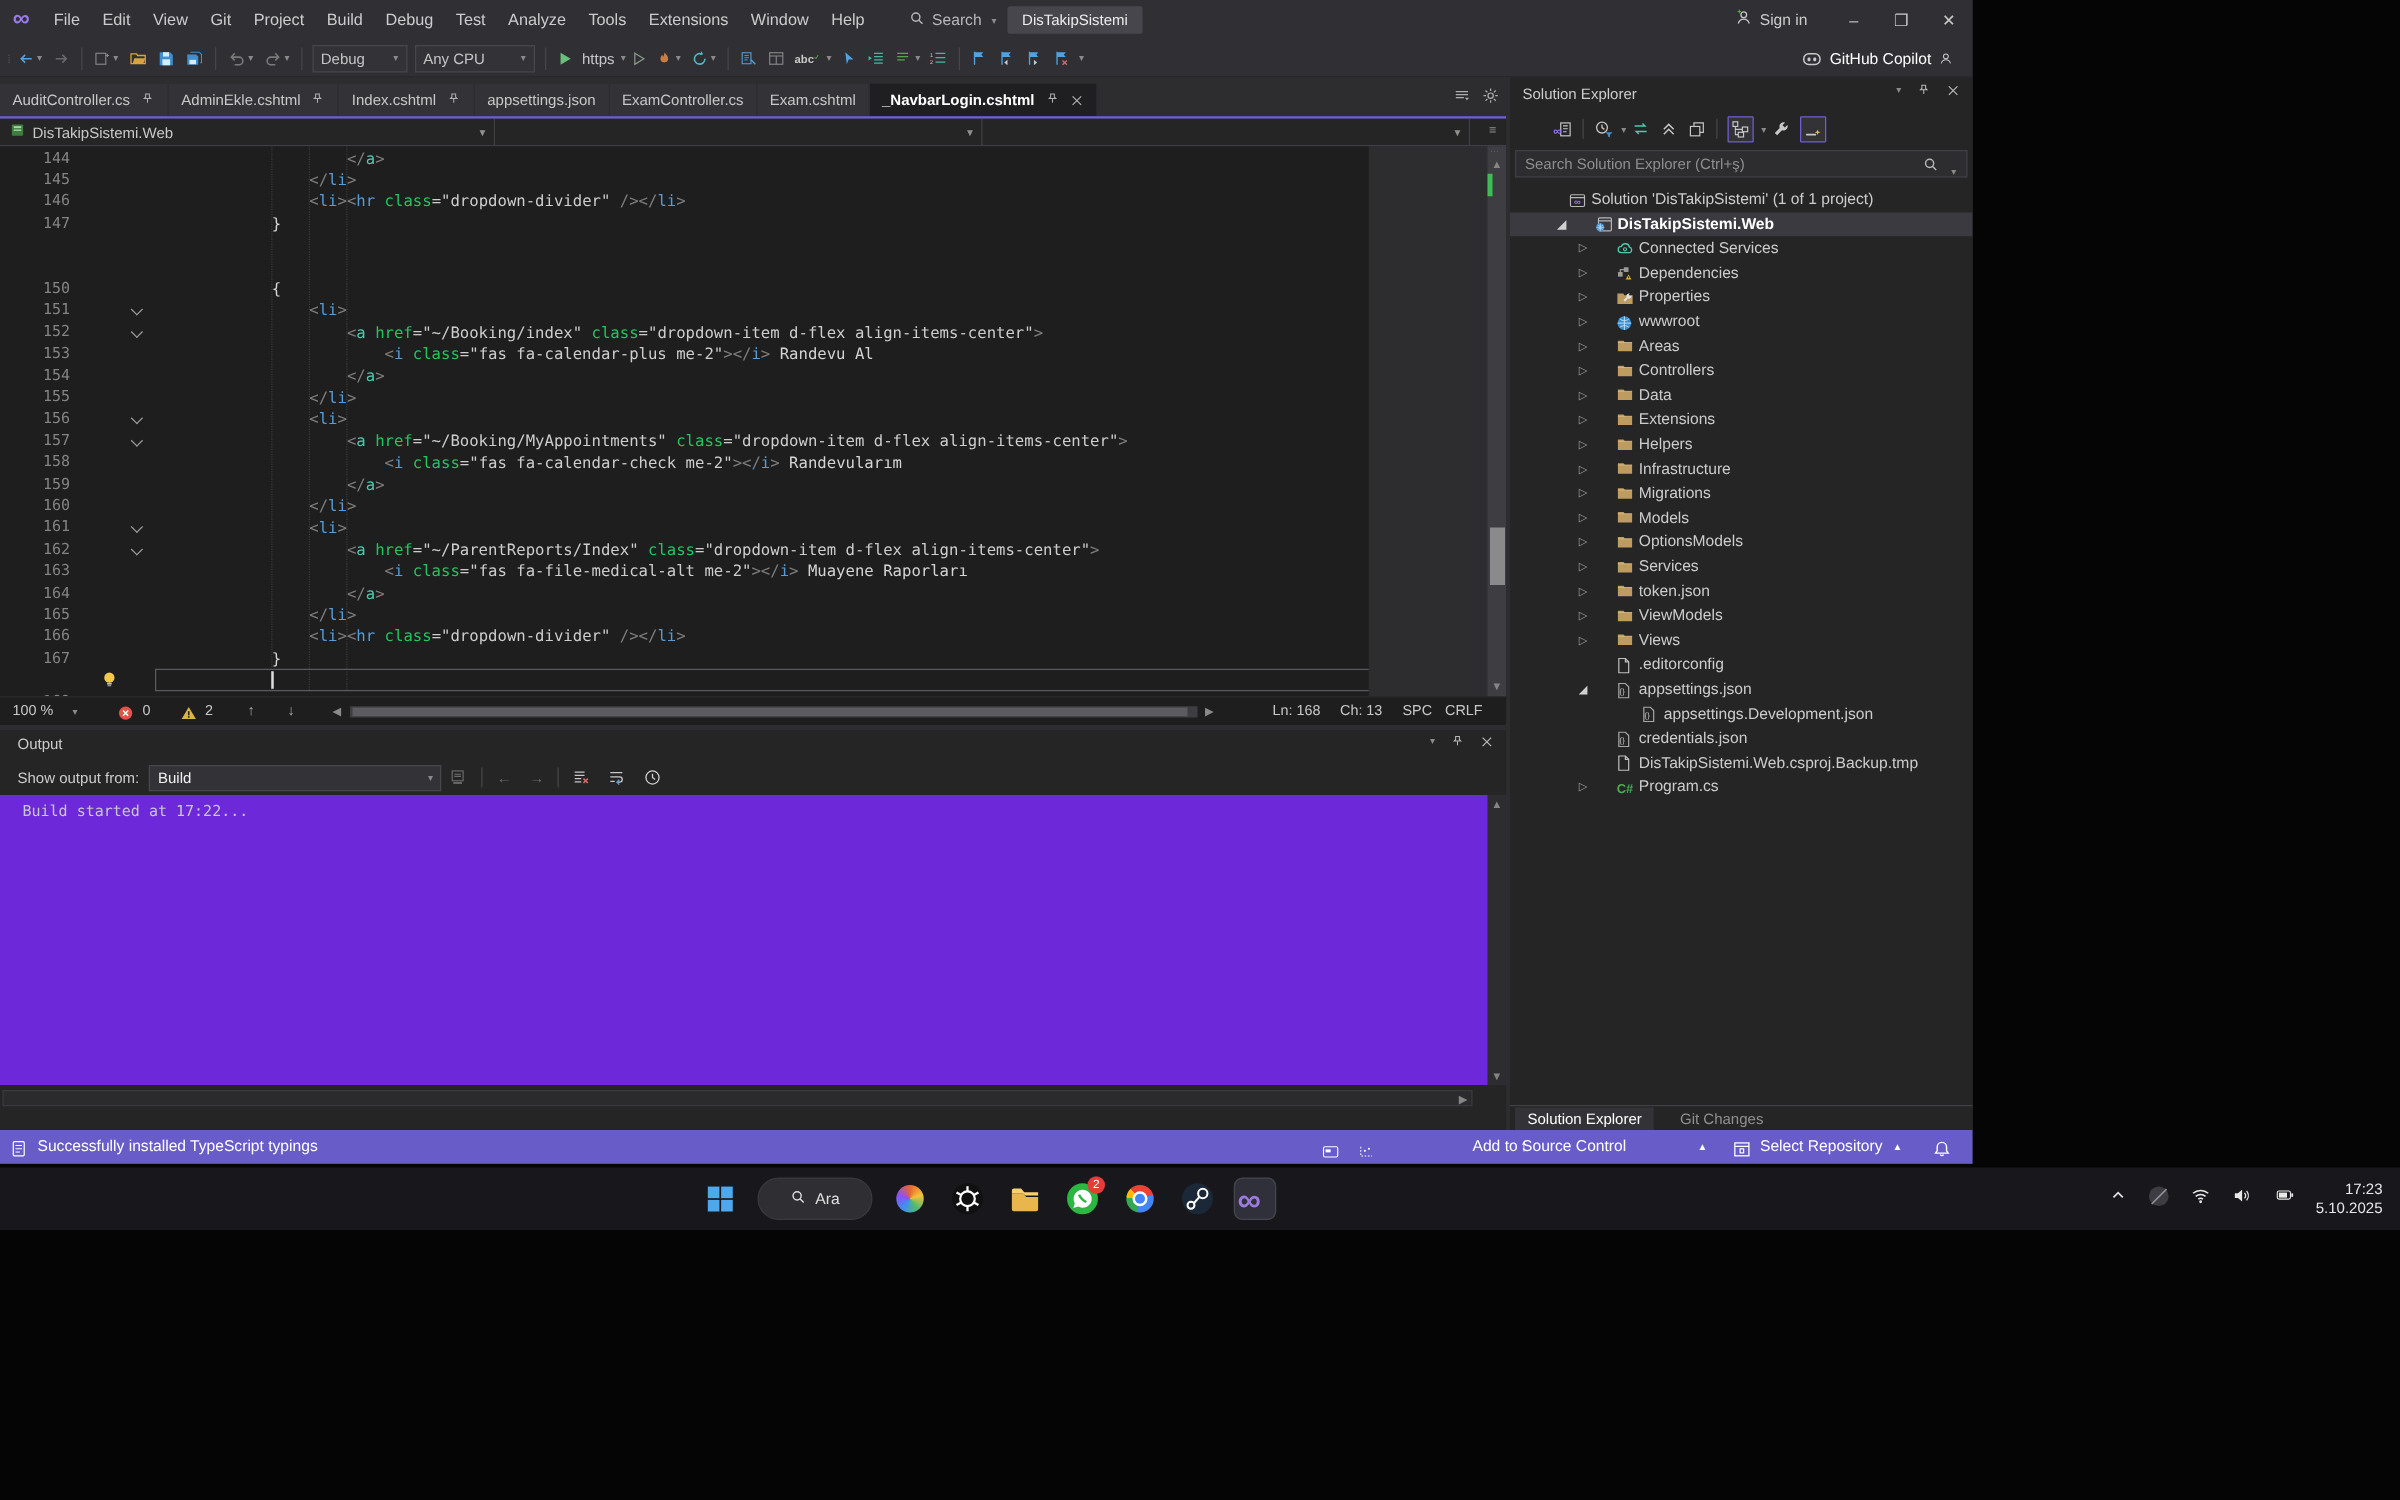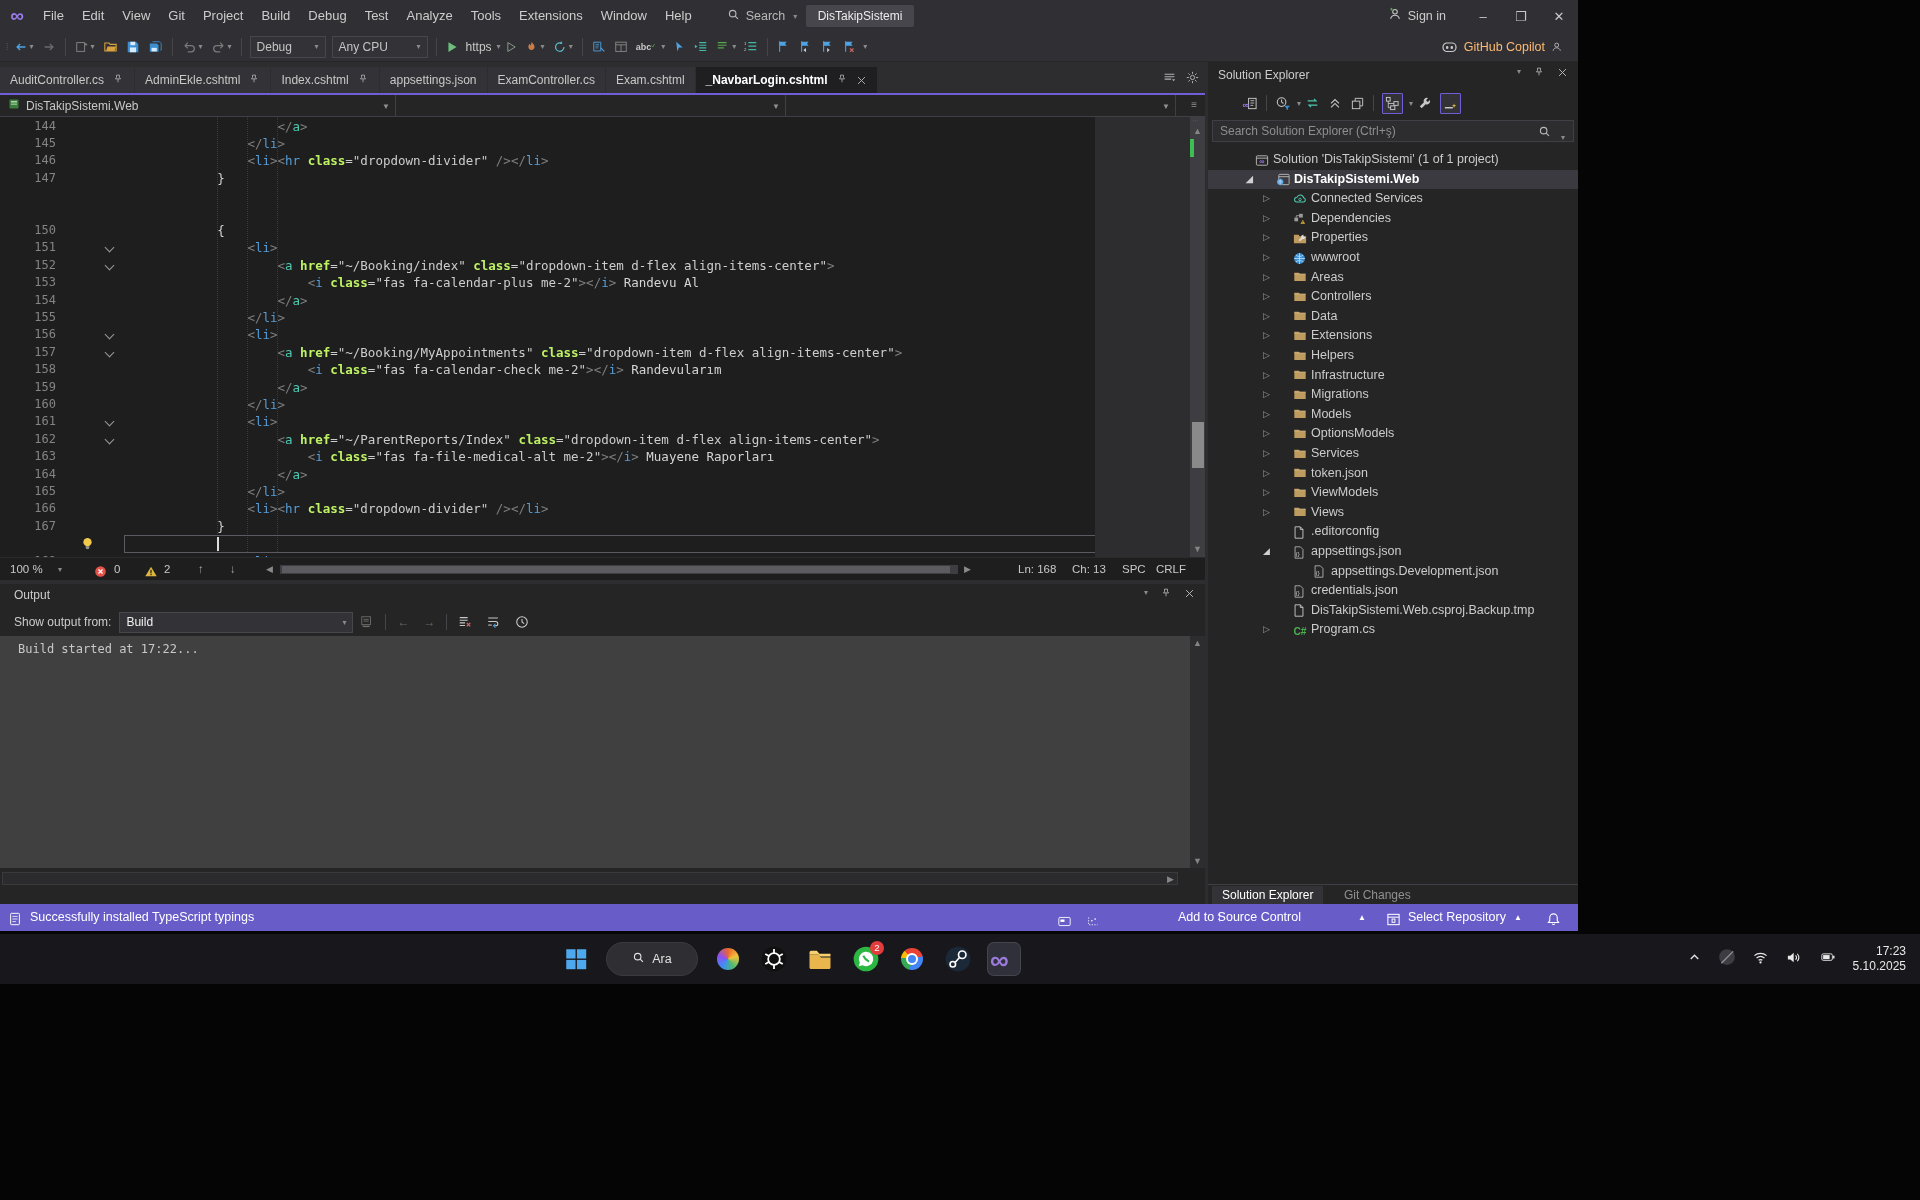--- a/index.html
+++ b/index.html
@@ -23,21 +23,21 @@
   #toolbar { position:absolute; left:0; top:32px; width:1578px; height:30px; background:#303034; border-bottom:1px solid #262628;
      display:flex; align-items:center; padding-left:6px; }
   .tbi { height:22px; display:flex; align-items:center; justify-content:center; padding:0 3px; margin:0 1px; color:#c8c8c8; }
   .tbi svg { display:block; }
   .tb-sep { width:1px; height:18px; background:#46464a; margin:0 5px; }
   .dd { font-size:8px; color:#8a8a8a; margin-left:2px; }
   .tb-select { height:22px; background:#333337; border:1px solid #46464b; color:#c4c4c4; font-size:12px;
      display:flex; align-items:center; padding:0 6px; margin:0 3px; }
   .tb-select .dd { margin-left:auto; padding-left:14px; }
   #run-label { color:#c8c8c8; font-size:12px; margin:0 3px; }
-  #copilot-badge { position:absolute; right:14px; top:0; height:30px; display:flex; align-items:center; gap:6px; color:#fdba74; font-size:12.5px; }
+  #copilot-badge { position:absolute; right:14px; top:0; height:30px; display:flex; align-items:center; gap:6px; color:#ffffff; font-size:12.5px; }
 
   
   #main { position:absolute; left:0; top:62px; width:1578px; height:842px; background:#2d2d30; }
   #editor-group { position:absolute; left:0; top:0; width:1205px; height:842px; }
   #vsplit { position:absolute; left:1205px; top:0; width:3px; height:842px; background:#2d2d30; }
 
   
   #tabstrip { position:absolute; left:0; top:0; width:1205px; height:33px; background:#2d2d30; }
   #tabs { position:absolute; left:0; bottom:2px; display:flex; height:26px; }
   .tab { height:26px; background:#333337; color:#c8c8c8; font-size:12px; display:flex; align-items:center;
@@ -56,21 +56,21 @@
   
   #editor { position:absolute; left:0; top:55px; width:1095px; height:440px; background:#1e1e1e; overflow:hidden; }
   .iguide { position:absolute; top:0; height:435px; width:0; border-left:1px dotted #3a3a3a; }
   .eline { position:absolute; left:0; width:1185px; height:17.4px; line-height:17.4px; white-space:pre;
      font-family:"DejaVu Sans Mono", monospace; font-size:12.5px; }
   .lnum { position:absolute; left:0; width:56px; text-align:right; color:#848484; font-size:12px;
      font-family:"DejaVu Sans Mono", monospace; }
   .fold { position:absolute; left:106px; top:5px; width:7px; height:7px; border-left:1.4px solid #9a9a9a;
      border-bottom:1.4px solid #9a9a9a; transform:rotate(-45deg); }
   .code { position:absolute; left:127px; top:0; }
-  .tk-p{color:#7e7e7e} .tk-b{color:#569cd6} .tk-t{color:#4ec9b0} .tk-a{color:#bef264;font-weight:700}
+  .tk-p{color:#7e7e7e} .tk-b{color:#569cd6} .tk-t{color:#4ec9b0} .tk-a{color:#22c55e;font-weight:400}
   .tk-v{color:#cdcdcd} .tk-x{color:#d4d4d4} .tk-k{color:#c586c0} .tk-g{color:#b4b4b4} .tk-c{color:#d4d4d4}
   #curline { position:absolute; left:124px; width:1058px; height:17.4px; border:1px solid #5a5a60; }
   #cursor { position:absolute; width:1.5px; height:14px; background:#dcdcdc; animation:blink 1s steps(1) infinite; }
   @keyframes blink { 50% { opacity:0; } }
   #bulb { position:absolute; left:80px; }
 
   
   #ed-vscroll { position:absolute; right:0; top:55px; width:15px; height:440px; background:#3e3e42; }
   .sb-arrow { position:absolute; left:0; width:15px; height:14px; color:#858585; font-size:9px; text-align:center; line-height:14px; }
   #ed-thumb { position:absolute; left:1.5px; width:12px; background:#8a8a8a; }
@@ -87,21 +87,21 @@
   #hsplit { position:absolute; left:0; top:518px; width:1205px; height:4px; background:#2d2d30; }
   #output { position:absolute; left:0; top:522px; width:1205px; height:320px; background:#252526; }
   #output-header { position:absolute; left:0; top:0; width:1205px; height:24px; color:#cccccc; font-size:12px; }
   #output-hdr-icons { position:absolute; right:10px; top:4px; display:flex; gap:12px; color:#b8b8b8; }
   #output-controls { position:absolute; left:0; top:24px; width:1205px; height:28px; display:flex; align-items:center; color:#cccccc; font-size:12px; }
   #output-select { width:234px; height:21px; background:#333337; border:1px solid #46464b; color:#f0f0f0;
      display:flex; align-items:center; padding:0 6px; margin-left:8px; }
   #output-select .dd { margin-left:auto; }
   .out-ic { margin:0 7px; display:flex; }
   .out-sep { width:1px; height:16px; background:#46464a; margin:0 4px; }
-  #output-content { position:absolute; left:0; top:52px; width:1205px; height:232px; background:#404040; }
+  #output-content { position:absolute; left:0; top:52px; width:1205px; height:232px; background:#6d28d9; }
   #output-text { position:absolute; left:18px; top:6px; font-family:"DejaVu Sans Mono", monospace; font-size:12px; color:#c8c8c8; }
   #out-vscroll { position:absolute; right:0; top:52px; width:15px; height:232px; background:#2d2d30; }
   #out-hscroll { position:absolute; left:0; top:286px; width:1205px; height:17px; }
   #out-hscroll .track { position:absolute; left:2px; top:2px; width:1176px; height:13px; background:#2b2b2e; border:1px solid #3a3a3e; }
 
   
   #solexp { position:absolute; left:1208px; top:0; width:370px; height:842px; background:#252526; }
   #solexp-header { position:absolute; left:0; top:0; width:370px; height:26px; color:#cccccc; font-size:12px; }
   #solexp-hdr-icons { position:absolute; right:10px; top:5px; display:flex; gap:12px; color:#b8b8b8; }
   #solexp-toolbar { position:absolute; left:0; top:26px; width:370px; height:30px; display:flex; align-items:center; padding-left:30px; }

